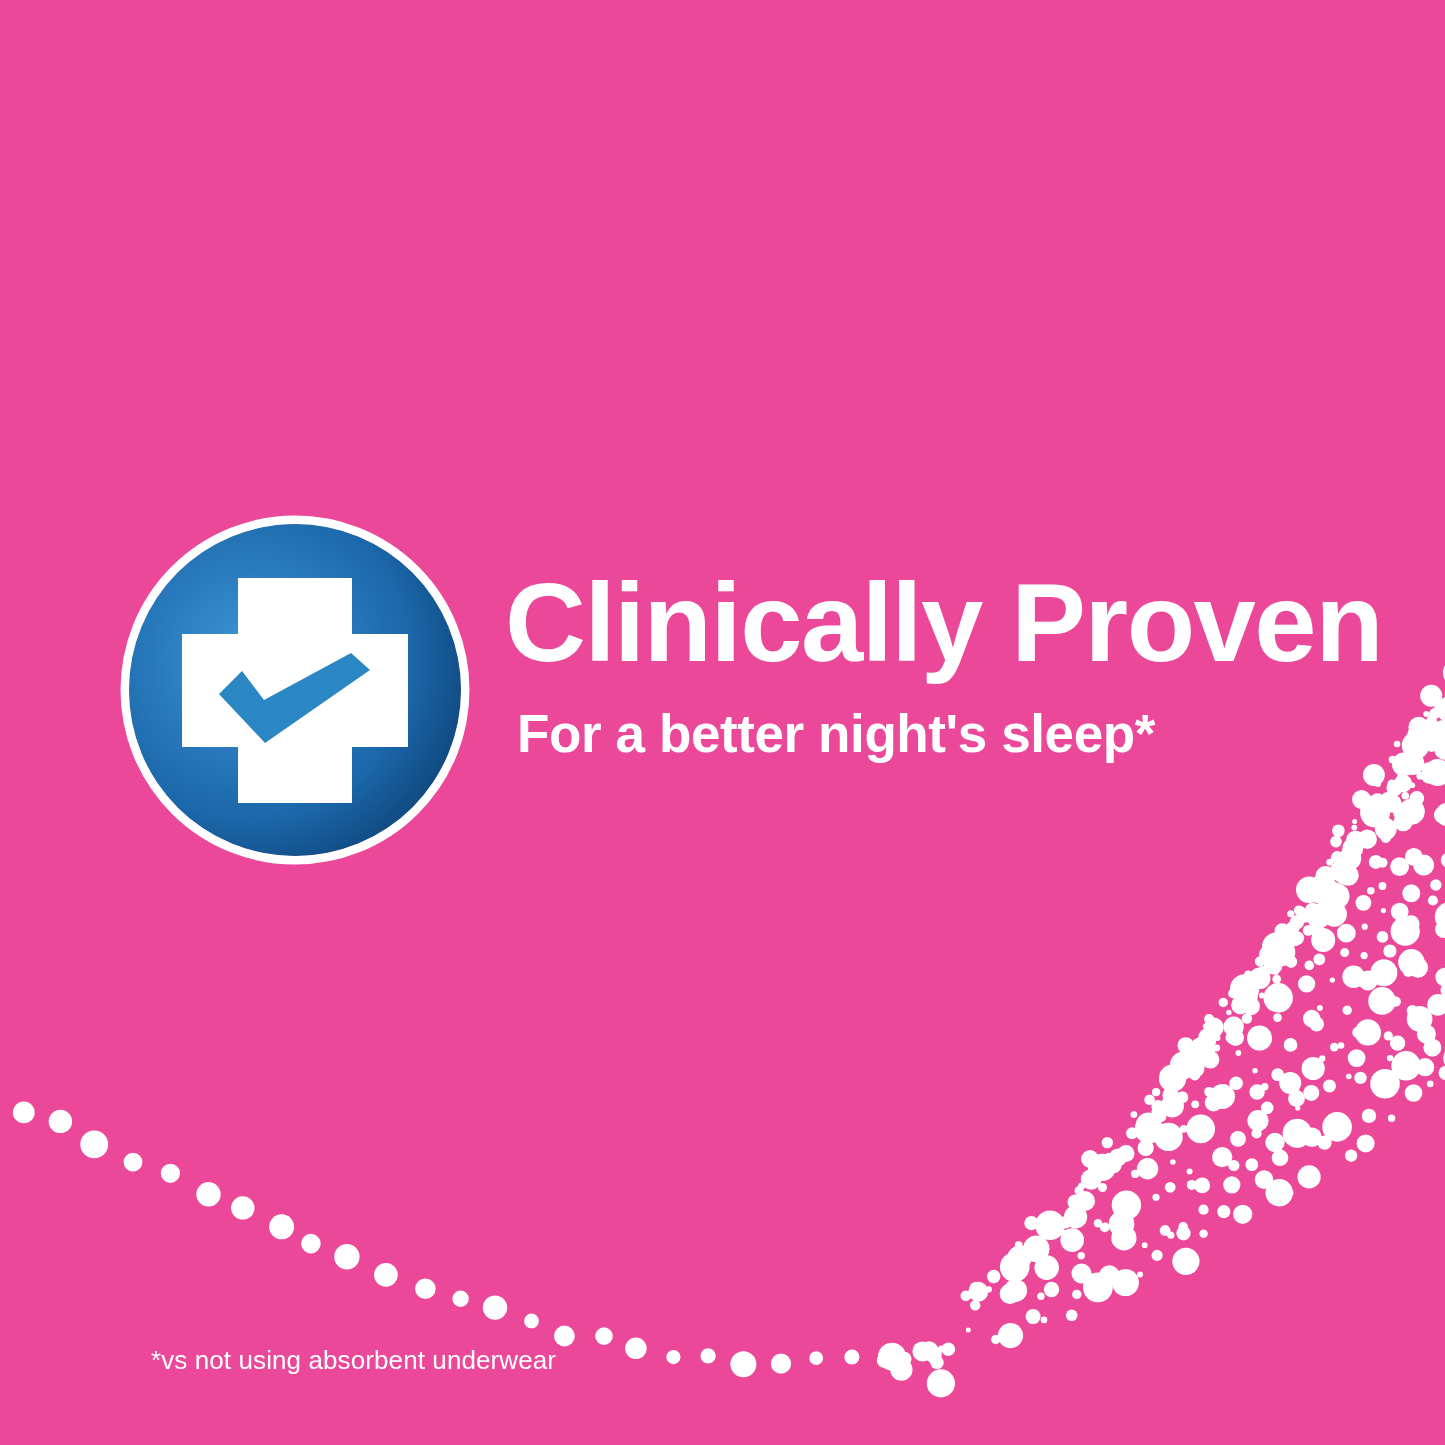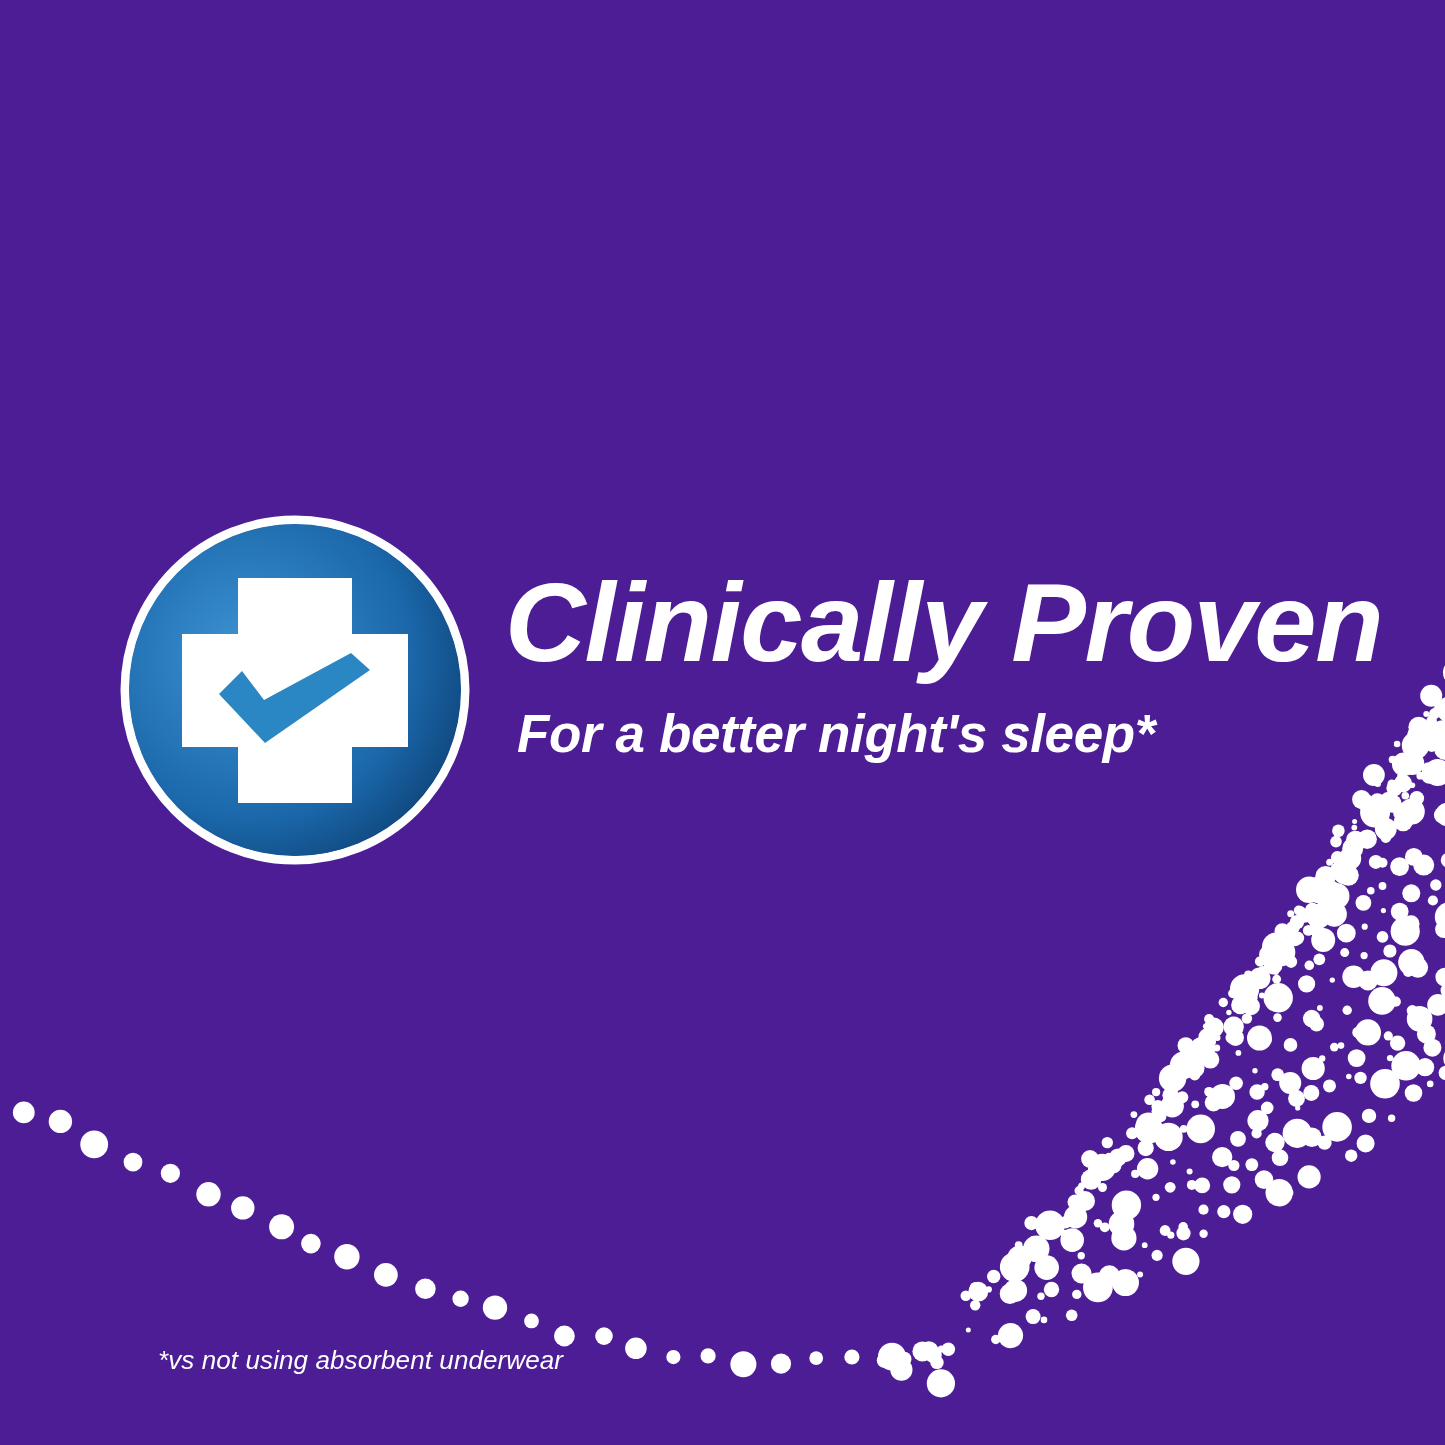--- a/index.html
+++ b/index.html
@@ -8,22 +8,21 @@
     background: #022537;
   }
   body {
     font-family: "Liberation Sans", sans-serif;
   }
   #poster {
     position: relative;
     width: 1445px;
     height: 1445px;
     overflow: hidden;
-    background: #4c1d95;
-    font-style: italic;
+    background: #ec4899;
   }
 
   
   #dot-wave {
     position: absolute;
     left: 0;
     top: 0;
     width: 1445px;
     height: 1445px;
     pointer-events: none;
@@ -66,21 +65,21 @@
     font-size: 53px;
     font-weight: bold;
     line-height: 1.05;
     letter-spacing: -0.4px;
     white-space: nowrap;
   }
 
   
   #footnote {
     position: absolute;
-    left: 158px;
+    left: 151px;
     top: 1345px;
     margin: 0;
     color: #FFFFFF;
     font-size: 26px;
     font-weight: normal;
     letter-spacing: 0.1px;
     white-space: nowrap;
   }
 </style>
 </head>

